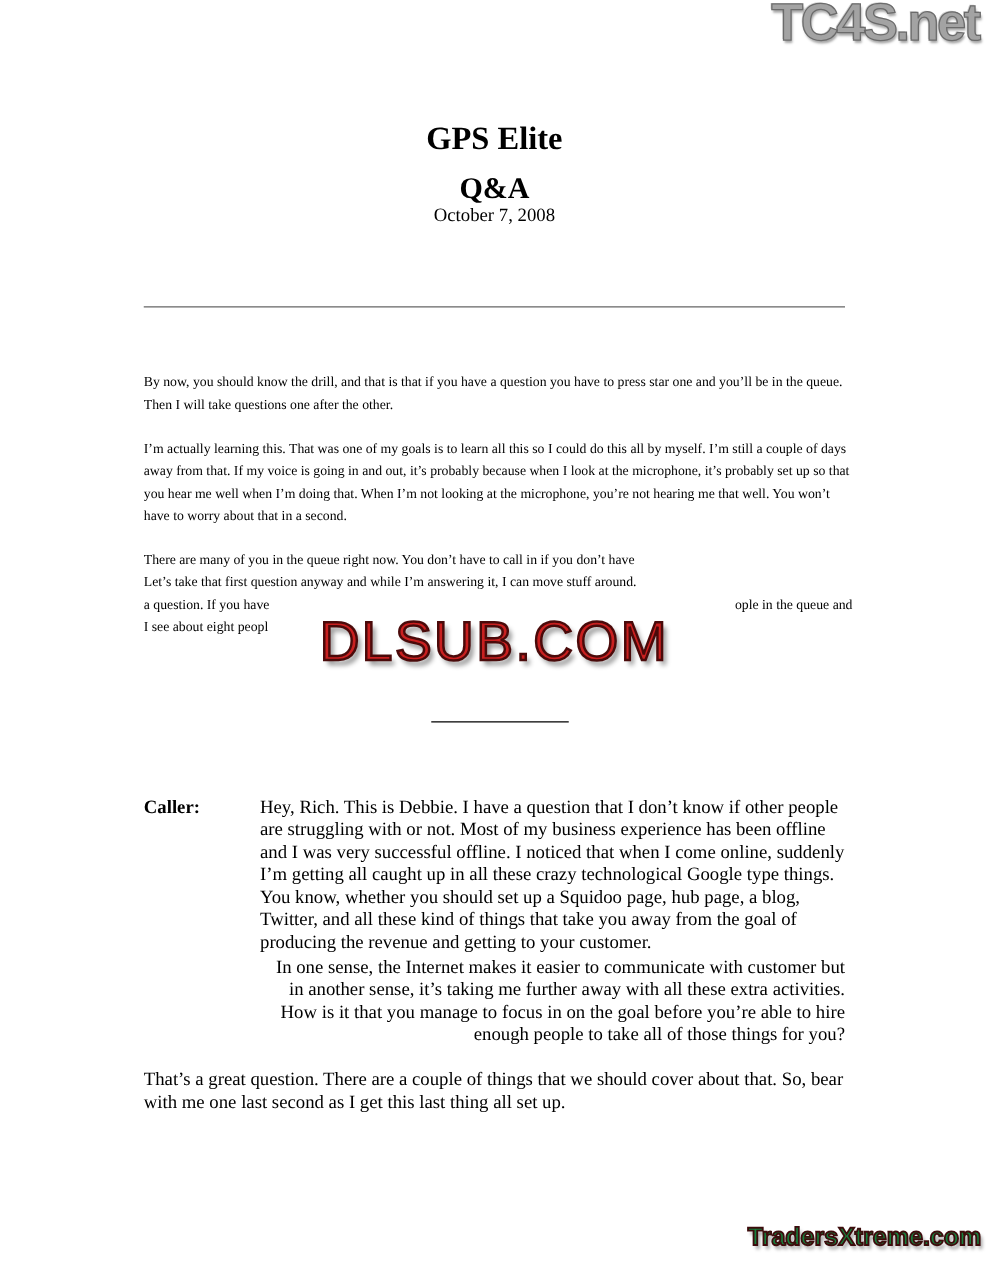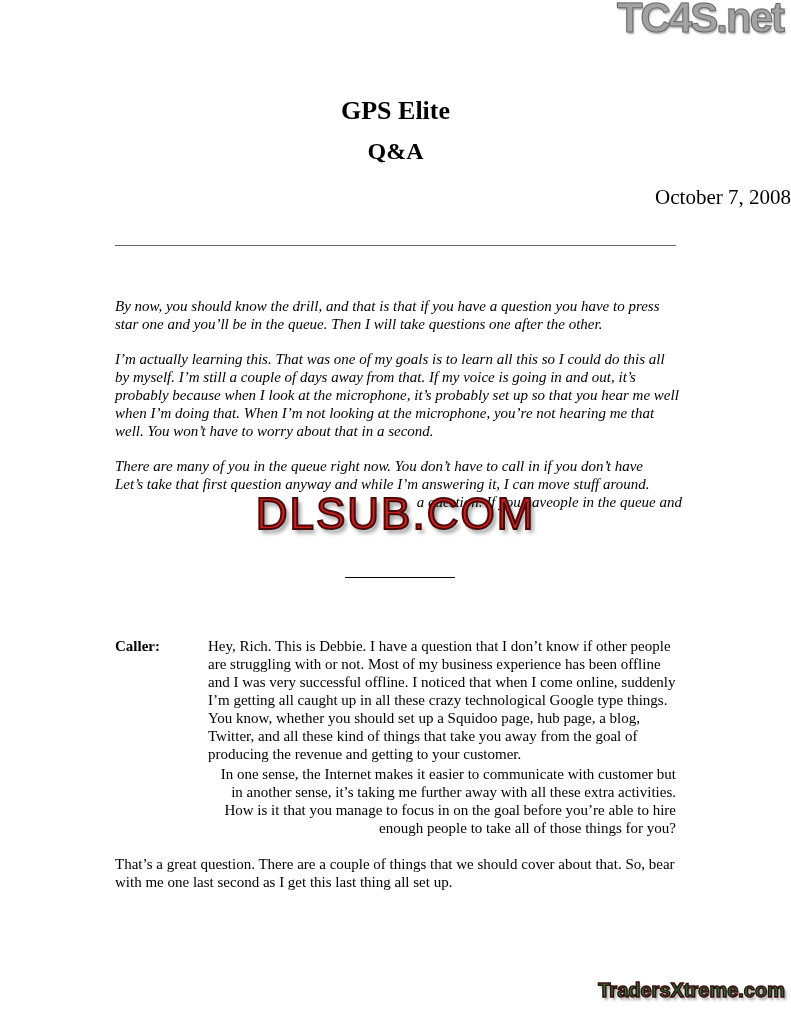--- a/index.html
+++ b/index.html
@@ -42,54 +42,51 @@
     margin: 0;
     font-size: 26px;
     font-weight: bold;
   }
   .doc-subtitle {
     margin: 12px 0 0 0;
     font-size: 24px;
     font-weight: bold;
   }
   .doc-date {
-    margin-top: 20px;
-    font-size: 21px;
-    text-align: right;
+    font-size: 15px;
   }
   .rule {
     position: absolute;
     top: 245px;
     left: 115px;
     width: 561px;
     height: 0;
     margin: 0;
     border: none;
     border-top: 1px solid #666;
   }
   
   .content {
     position: absolute;
     top: 297px;
     left: 115px;
     width: 567px;
-    font-size: 15px;
+    font-size: 11px;
     line-height: 18px;
     text-align: left;
-    font-style: italic;
   }
   .content p {
     margin: 0 0 17px 0;
   }
   .fixed-lines .line {
     white-space: nowrap;
   }
   .split-line {
     display: flex;
-    justify-content: flex-end;
+    justify-content: space-between;
     white-space: nowrap;
   }
   
   .watermark {
     position: absolute;
     top: 489px;
     left: 50%;
     transform: translateX(-50%);
     font-family: "Liberation Sans", sans-serif;
     font-weight: normal;
@@ -169,20 +166,21 @@
   <div class="content">
     <p>By now, you should know the drill, and that is that if you have a question you have to press star one and you’ll be in the queue. Then I will take questions one after the other.</p>
     <p>I’m actually learning this. That was one of my goals is to learn all this so I could do this all by myself. I’m still a couple of days away from that. If my voice is going in and out, it’s probably because when I look at the microphone, it’s probably set up so that you hear me well when I’m doing that. When I’m not looking at the microphone, you’re not hearing me that well. You won’t have to worry about that in a second.</p>
     <div class="fixed-lines">
       <div class="line">There are many of you in the queue right now. You don’t have to call in if you don’t have</div>
       <div class="line">Let’s take that first question anyway and while I’m answering it, I can move stuff around.</div>
       <div class="split-line">
         <span>a question. If you have</span>
         <span>ople in the queue and</span>
       </div>
+      <div class="line">I see about eight peopl</div>
     </div>
   </div>
 
   <div class="watermark">DLSUB.COM</div>
 
   <hr class="short-rule">
 
   <div class="dialogue">
 
     <div class="turn">

